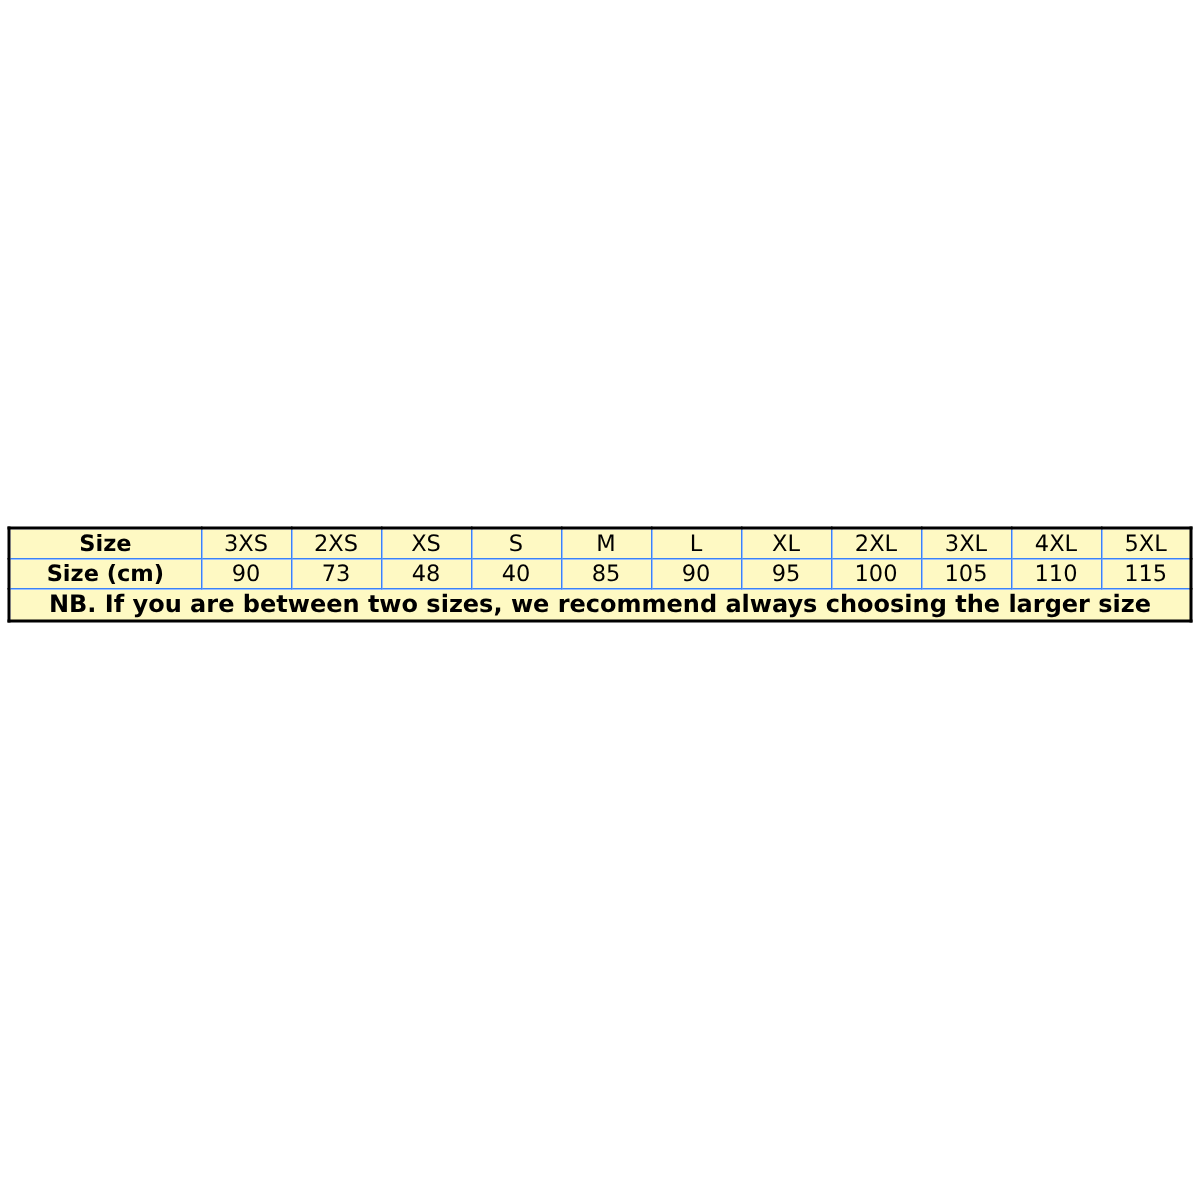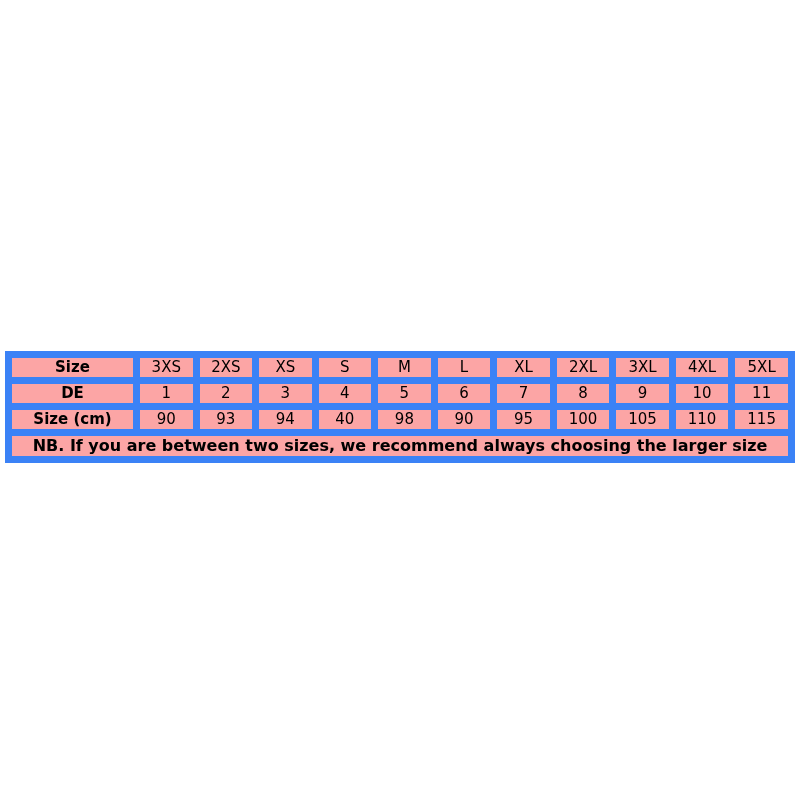--- a/index.html
+++ b/index.html
@@ -20,29 +20,29 @@
     left: 5px;
     top: 351px;
     width: 790px;
     table-layout: fixed;
     border-collapse: collapse;
     background: #ffffff;
     border: 2px solid #000000;
   }
   table.size-chart td,
   table.size-chart th {
-    border: 7px solid #3b82f6;
+    border: 1px solid #3b82f6;
     padding: 0;
     height: 19px;
     text-align: center;
     vertical-align: middle;
     font-size: 15px;
     line-height: 1.25;
     color: #000000;
-    background: #fca5a5;
+    background: #fef9c3;
     font-weight: normal;
     white-space: nowrap;
     overflow: hidden;
   }
   table.size-chart th.row-label {
     font-weight: bold;
   }
   table.size-chart td.note-cell {
     font-weight: bold;
     font-size: 16px;
@@ -78,40 +78,26 @@
         <td>S</td>
         <td>M</td>
         <td>L</td>
         <td>XL</td>
         <td>2XL</td>
         <td>3XL</td>
         <td>4XL</td>
         <td>5XL</td>
       </tr>
       <tr>
-        <th class="row-label">DE</th>
-        <td>1</td>
-        <td>2</td>
-        <td>3</td>
-        <td>4</td>
-        <td>5</td>
-        <td>6</td>
-        <td>7</td>
-        <td>8</td>
-        <td>9</td>
-        <td>10</td>
-        <td>11</td>
-      </tr>
-      <tr>
         <th class="row-label">Size (cm)</th>
         <td>90</td>
-        <td>93</td>
-        <td>94</td>
+        <td>73</td>
+        <td>48</td>
         <td>40</td>
-        <td>98</td>
+        <td>85</td>
         <td>90</td>
         <td>95</td>
         <td>100</td>
         <td>105</td>
         <td>110</td>
         <td>115</td>
       </tr>
       <tr>
         <td class="note-cell" colspan="12">NB. If you are between two sizes, we recommend always choosing the larger size</td>
       </tr>

